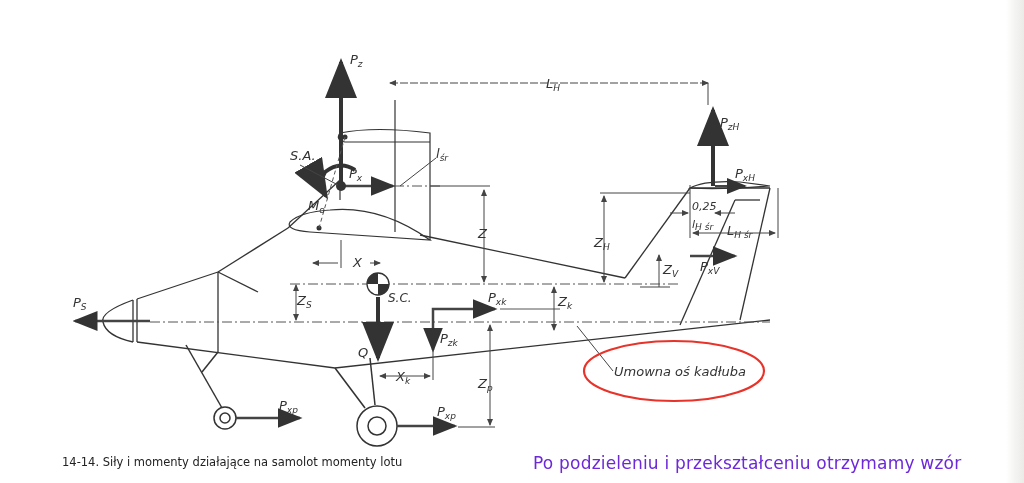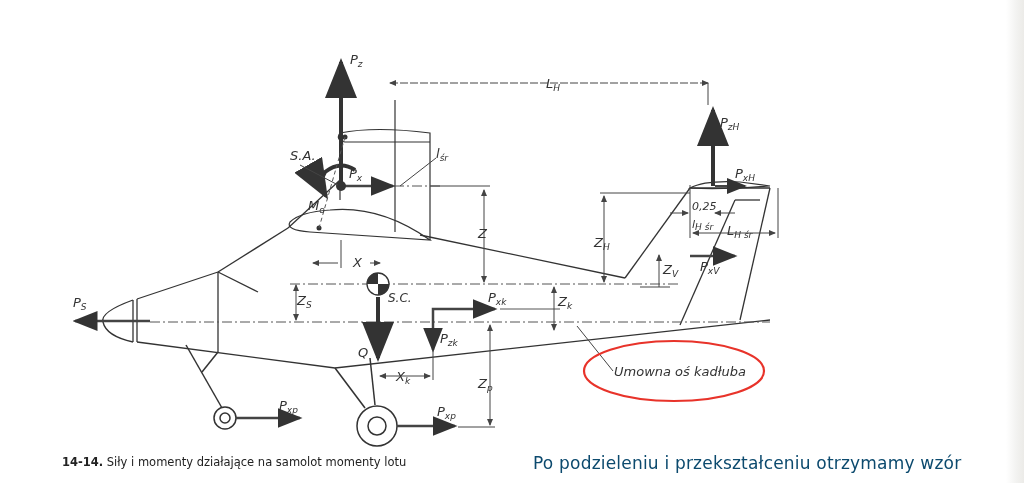--- a/index.html
+++ b/index.html
@@ -19,25 +19,25 @@
     font-style: italic;
     fill: #333;
     font-size: 13px;
   }
   .sub { font-size: 9px; }
   .caption {
     position: absolute; left: 62px; top: 455px;
     font-family: "DejaVu Sans", sans-serif;
     font-size: 11.5px; color: #222; white-space: nowrap;
   }
-  .caption .num { font-weight: bold; }
+  .caption .num { font-weight: normal; }
   .body-text {
     position: absolute; left: 533px; top: 453px;
     font-family: "DejaVu Sans", sans-serif;
-    font-size: 17px; color: #0c4a6e; white-space: nowrap; letter-spacing: 0.2px;
+    font-size: 17px; color: #6d28d9; white-space: nowrap; letter-spacing: 0.2px;
   }
   .ann-label {
     font-family: "DejaVu Sans", sans-serif;
     font-style: italic; font-size: 13px; fill: #333;
   }
 </style>
 </head>
 <body>
 
 <div class="page-edge"></div>

